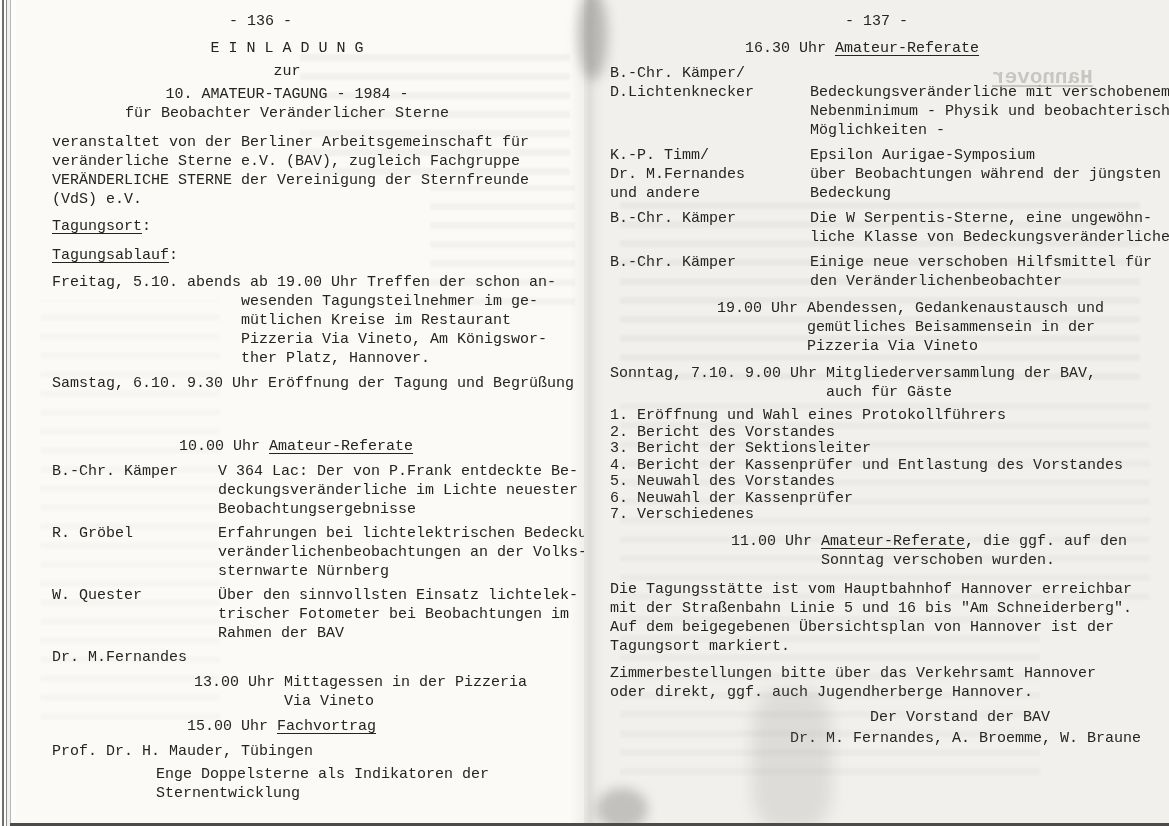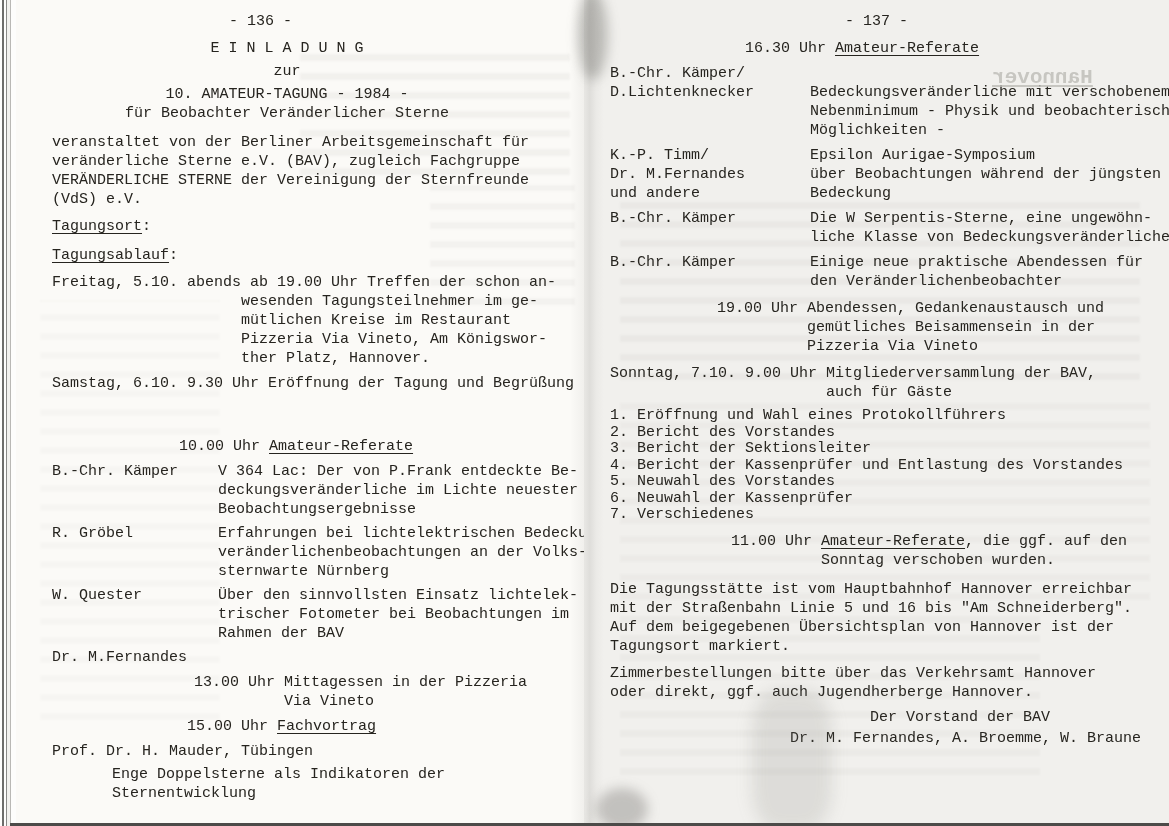--- a/index.html
+++ b/index.html
@@ -32,21 +32,21 @@
     font-weight:bold;font-size:21px;color:#bdbcb7;transform:scaleX(-1);
     filter:blur(0.7px);opacity:0.8;text-decoration:underline;}
   
   .pnum-l{margin-left:177px;}
   .pnum-r{margin-left:235px;}
   .mt2{margin-top:2px;}.mt4{margin-top:4px;}.mt5{margin-top:5px;}.mt6{margin-top:6px;}
   .mt8{margin-top:8px;}.mt10{margin-top:10px;}
   .ind-1000{margin-left:127px;margin-top:44px;}
   .ind-lunch{margin-left:142px;}
   .ind-1500{margin-left:135px;}
-  .ind-enge{margin-left:60px;}
+  .ind-enge{margin-left:104px;}
   .ind-1630{margin-left:135px;}
   .ind-dinner{margin-left:107px;}
   .ind-1100{margin-left:121px;}
   .ind-sig1{margin-left:260px;}
   .ind-sig2{margin-left:180px;}
   .list{line-height:16.5px;}
 </style>
 </head>
 <body>
 
@@ -133,21 +133,21 @@
 über Beobachtungen während der jüngsten
 Bedeckung</div>
     </div>
     <div class="row mt6">
       <span class="lbl">B.-Chr. Kämper</span>
       <div class="txt">Die W Serpentis-Sterne, eine ungewöhn-
 liche Klasse von Bedeckungsveränderlichen</div>
     </div>
     <div class="row mt6">
       <span class="lbl">B.-Chr. Kämper</span>
-      <div class="txt">Einige neue praktische Abendessen für
+      <div class="txt">Einige neue verschoben Hilfsmittel für
 den Veränderlichenbeobachter</div>
     </div>
 
     <div class="pre ind-dinner mt8">19.00 Uhr Abendessen, Gedankenaustausch und
           gemütliches Beisammensein in der
           Pizzeria Via Vineto</div>
     <div class="pre mt8">Sonntag, 7.10. 9.00 Uhr Mitgliederversammlung der BAV,
                         auch für Gäste</div>
 
 

